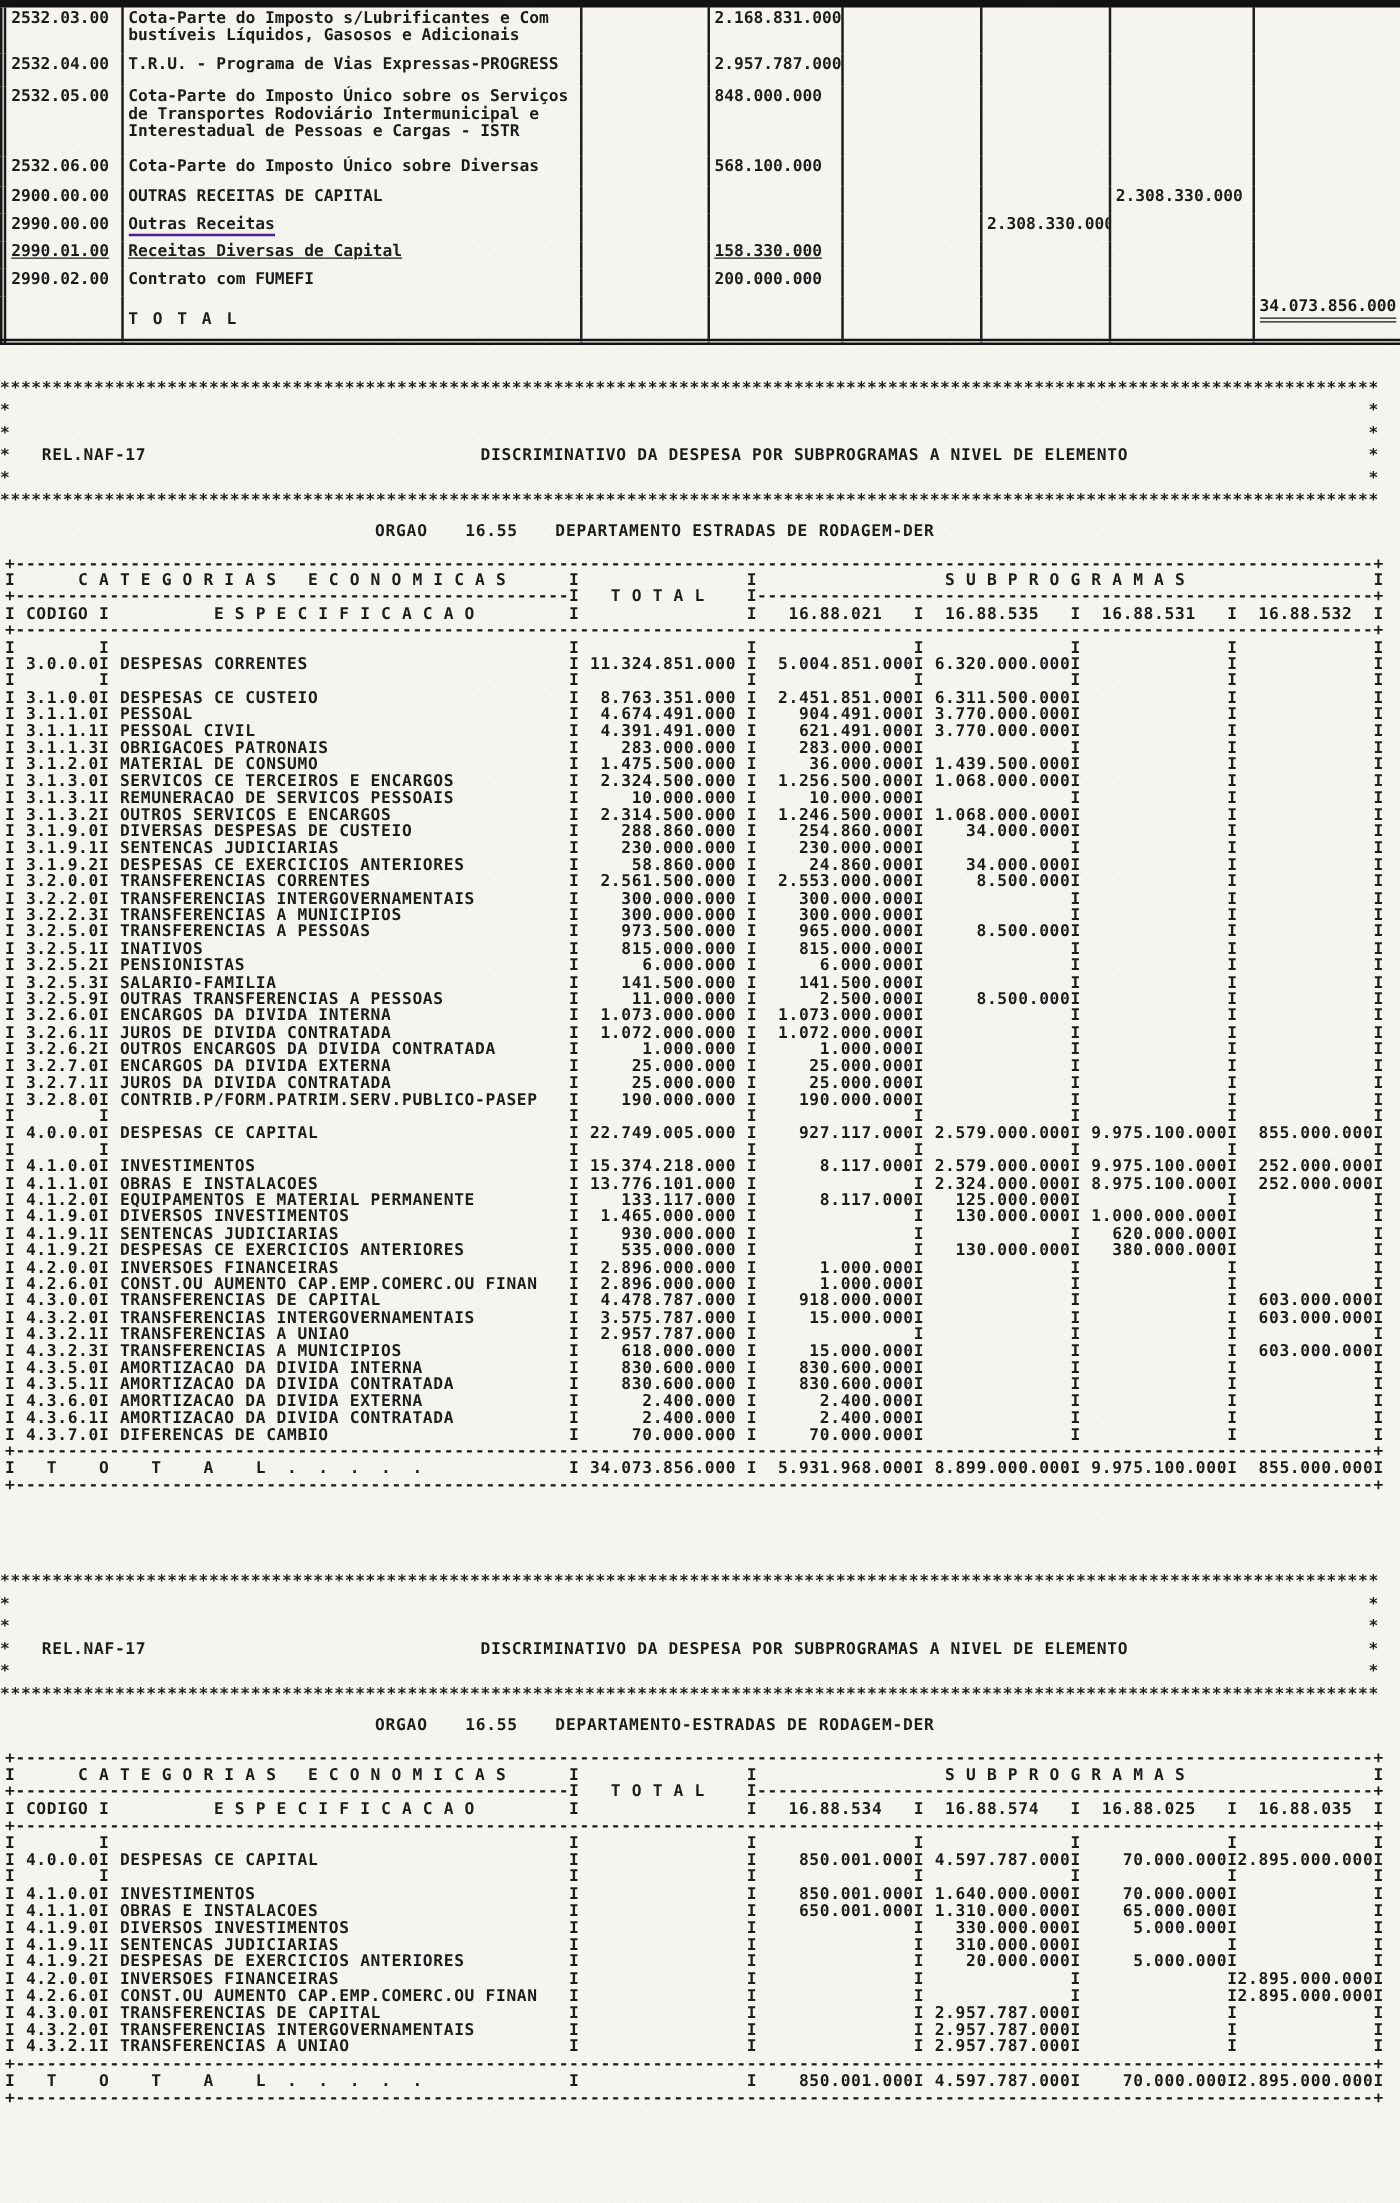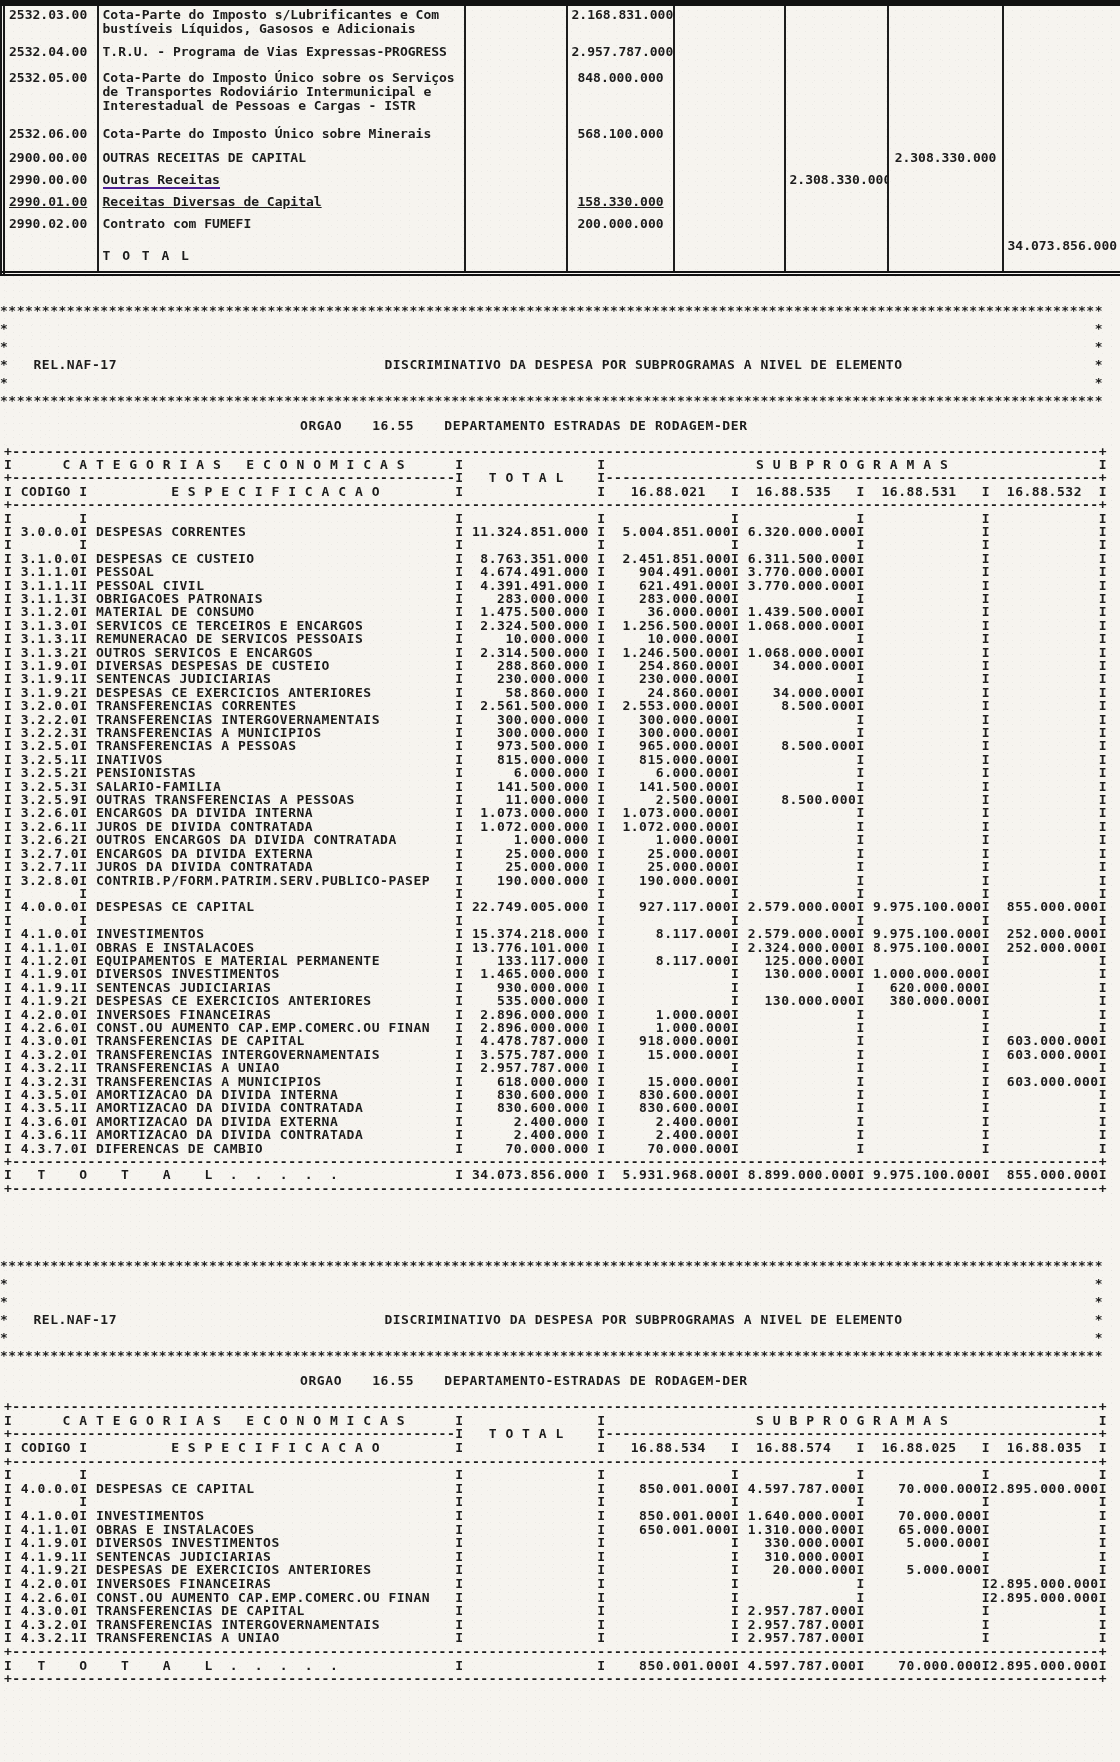--- a/index.html
+++ b/index.html
@@ -12,23 +12,23 @@
   .page{width:1120px;height:1762px;position:relative;overflow:hidden;}
 
   
   table.top-table{border-collapse:collapse;table-layout:fixed;width:1118px;
     border-top:6px solid #121212;border-bottom:5px double #121212;
     border-left:5px double #181818;border-right:2px solid #181818;
     font:700 13px/14px "DejaVu Sans Mono",monospace;}
   table.top-table td{border-left:2px solid #1d1d1d;vertical-align:top;padding:2px 3px 0 4px;overflow:hidden;}
   table.top-table td:first-child{border-left:none;}
   td.cell-desc{white-space:pre-line;}
-  td.cell-val{vertical-align:bottom;text-align:center;padding-right:4px;padding-bottom:2px;white-space:nowrap;}
+  td.cell-val{vertical-align:bottom;text-align:left;padding-right:4px;padding-bottom:2px;white-space:nowrap;}
   .u{border-bottom:2px solid #161616;padding-bottom:11px;}
-  .uu{border-bottom:4px double #161616;padding-bottom:18px;}
+  .uu{border-bottom:4px double #161616;padding-bottom:1px;}
   .du{border-bottom:2px solid #4c1d95;}
   .total-label{letter-spacing:2px;}
 
   
   .banner{font:700 13px/18px "DejaVu Sans Mono",monospace;letter-spacing:.53px;white-space:pre;}
   .ascii{font:700 13px/13.4px "DejaVu Sans Mono",monospace;letter-spacing:.53px;white-space:pre;}
   .ascii2{line-height:13.6px;}
   .ln{white-space:pre;}
   .orgao{display:flex;gap:30px;padding-left:300px;
          font:700 13px/14px "DejaVu Sans Mono",monospace;letter-spacing:.6px;text-align:right;}
@@ -82,21 +82,21 @@
 Interestadual de Pessoas e Cargas - ISTR</span></td>
           <td class="cell-val"></td>
           <td class="cell-val"><span>848.000.000</span></td>
           <td class="cell-val"></td>
           <td class="cell-val"></td>
           <td class="cell-val"></td>
           <td class="cell-val"></td>
         </tr>
         <tr style="height: 24px;">
           <td>2532.06.00</td>
-          <td class="cell-desc"><span>Cota-Parte do Imposto Único sobre Minerais</span></td>
+          <td class="cell-desc"><span>Cota-Parte do Imposto Único sobre Diversas</span></td>
           <td class="cell-val"></td>
           <td class="cell-val"><span class="u">568.100.000</span></td>
           <td class="cell-val"></td>
           <td class="cell-val"></td>
           <td class="cell-val"></td>
           <td class="cell-val"></td>
         </tr>
         <tr style="height: 22px; margin-top: 27px;">
           <td>2900.00.00</td>
           <td class="cell-desc"><span>OUTRAS RECEITAS DE CAPITAL</span></td>

